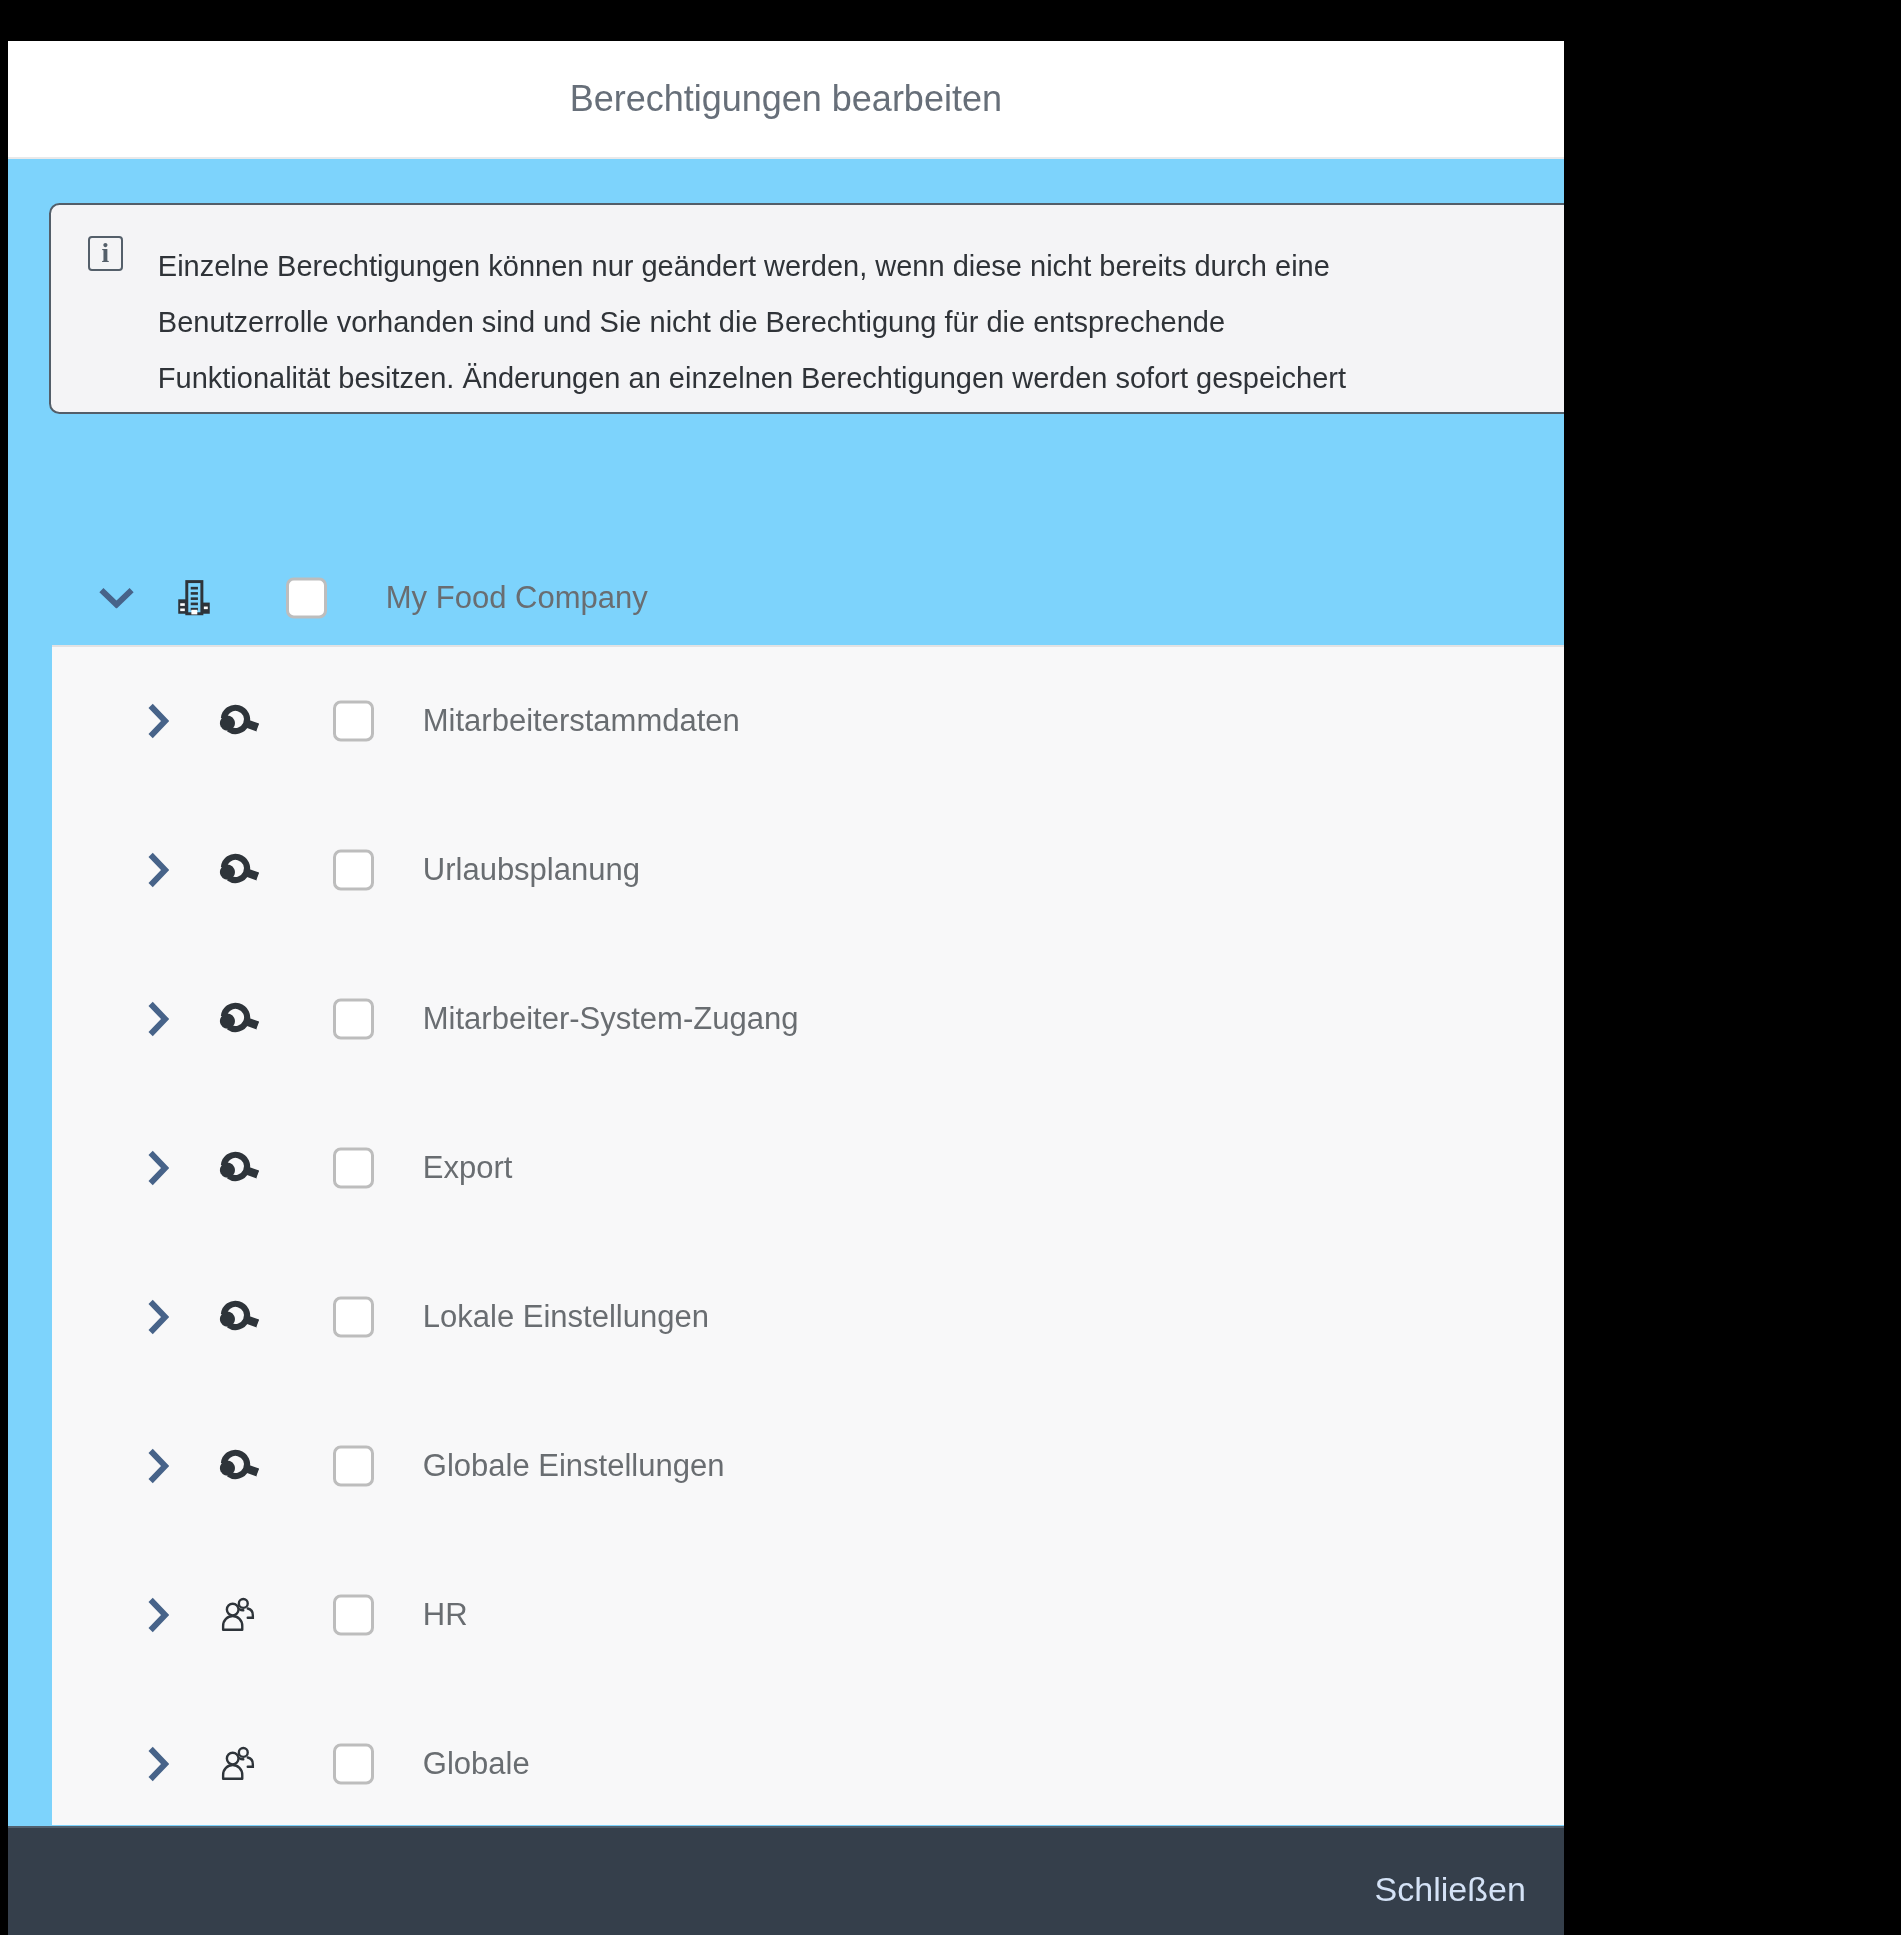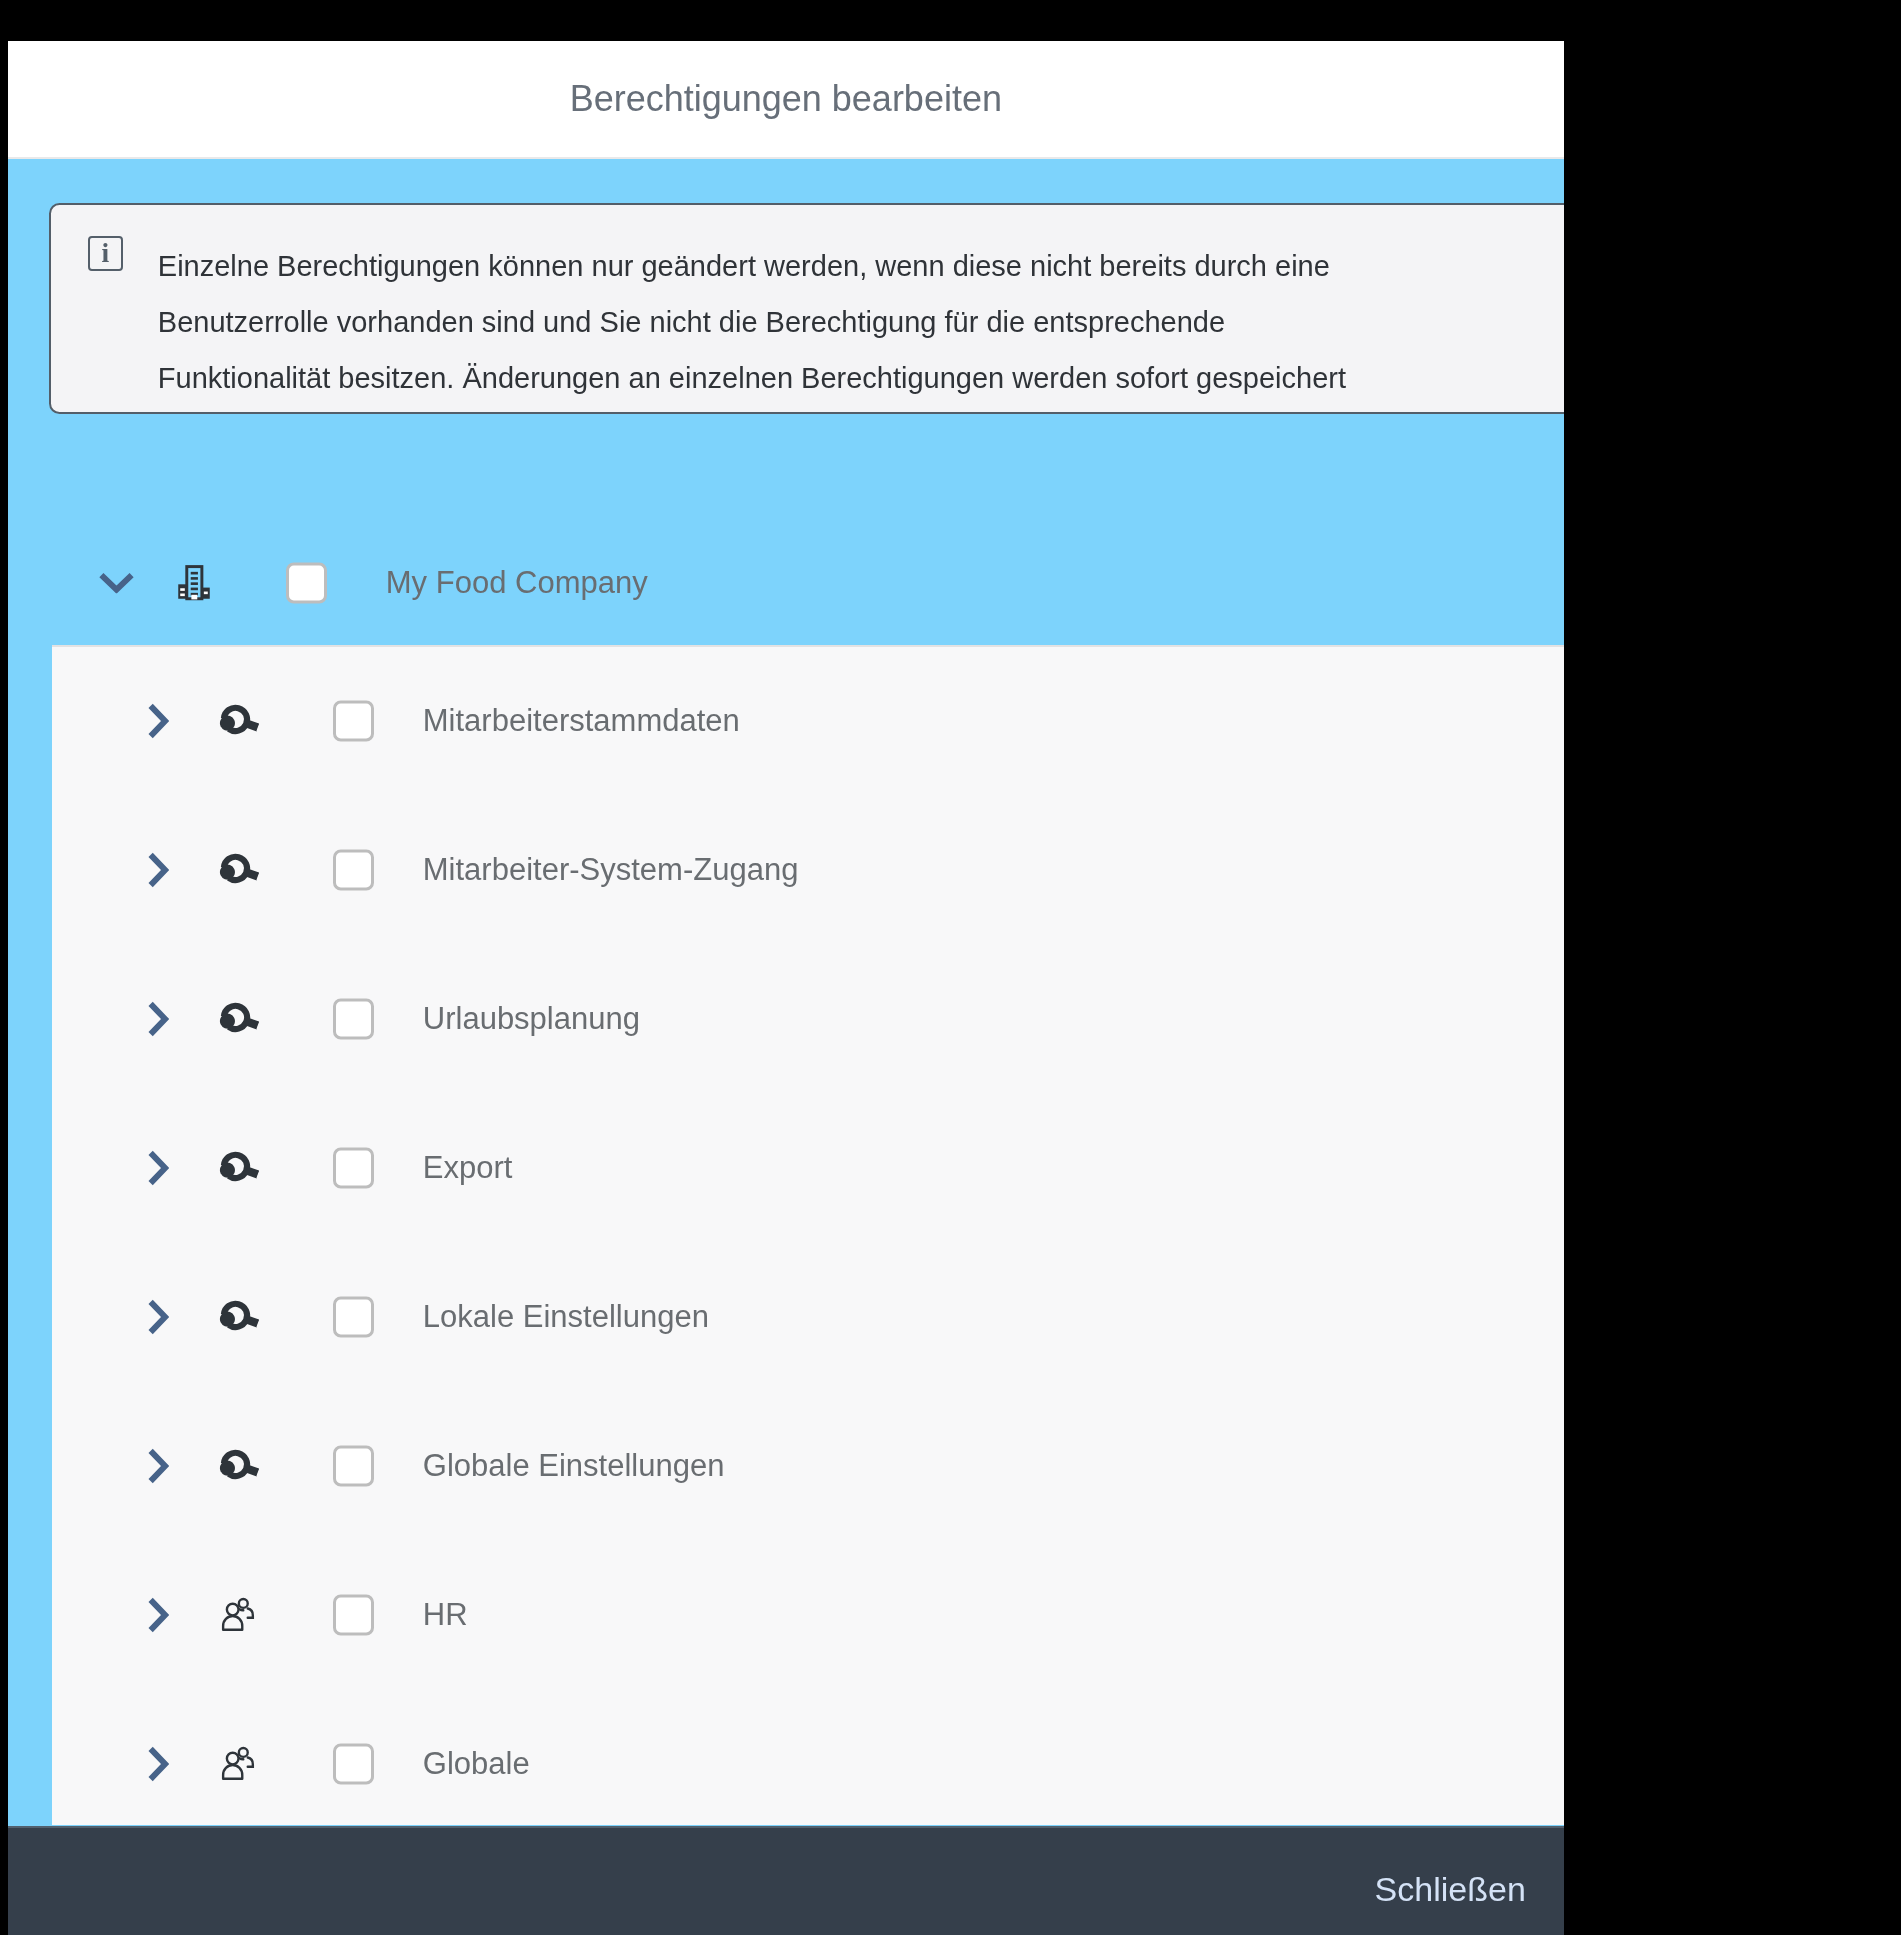--- a/index.html
+++ b/index.html
@@ -28,21 +28,21 @@
     position:absolute;left:37px;top:31px;width:35px;height:35px;box-sizing:border-box;
     border:2.6px solid #545f6a;border-radius:3.9px;
     display:flex;align-items:center;justify-content:center;
     font-family:"Liberation Serif", serif;font-weight:bold;font-size:27.5px;color:#545f6a;
   }
   .msg-text{position:absolute;left:107px;top:33px;width:1524px;}
   .msg-line{font-size:29px;line-height:56px;color:#2f3338;white-space:nowrap;}
   .msg-close{position:absolute;right:26px;top:31px;width:26px;height:26px;cursor:pointer;}
 
   
-  .root-row{position:absolute;left:0;top:503px;height:78px;width:100%;}
+  .root-row{position:absolute;left:0;top:518px;height:78px;width:100%;}
   .root-chevron{position:absolute;left:90px;top:50%;transform:translateY(-50%);width:37px;height:21px;}
   .root-icon{position:absolute;left:165px;top:50%;transform:translateY(-50%);width:42px;height:42px;}
   .checkbox{
     box-sizing:border-box;width:41px;height:41px;background:#fff;
     border:3.3px solid #bdbdbd;border-radius:7.8px;cursor:pointer;
   }
   .root-checkbox{position:absolute;left:278px;top:50%;transform:translateY(-50%);}
   .root-label{
     position:absolute;left:378px;top:50%;transform:translateY(-50%);
     font-size:31px;color:#696d71;white-space:nowrap;
@@ -161,41 +161,41 @@
         <g transform="rotate(-25 30 30)">
           <circle cx="14" cy="26" r="11" fill="#2e343a"></circle>
           <path d="M12.3,17.5 A17,17 0 1 1 12.3,34.5" stroke="#2e343a" stroke-width="9" fill="none"></path>
           <path d="M39,38 L52,51" stroke="#2e343a" stroke-width="12"></path>
           <polygon points="47,55 55,47 56,56" fill="#f8f8f9"></polygon>
         </g>
       </svg>
     </span>
 
     <span class="checkbox t-checkbox"></span>
+    <span class="t-label">Urlaubsplanung</span>
+  </div>
+      <div class="tree-row">
+    <span class="t-chevron">
+      <svg viewBox="0 0 32 56" width="21" height="37">
+        <path d="M4,5 L26,28 L4,51" stroke="#476389" stroke-width="9" fill="none"></path>
+      </svg>
+    </span>
+    <span class="t-icon">
+      <svg viewBox="0 0 60 60" width="41" height="41">
+        <g transform="rotate(-25 30 30)">
+          <circle cx="14" cy="26" r="11" fill="#2e343a"></circle>
+          <path d="M12.3,17.5 A17,17 0 1 1 12.3,34.5" stroke="#2e343a" stroke-width="9" fill="none"></path>
+          <path d="M39,38 L52,51" stroke="#2e343a" stroke-width="12"></path>
+          <polygon points="47,55 55,47 56,56" fill="#f8f8f9"></polygon>
+        </g>
+      </svg>
+    </span>
+
+    <span class="checkbox t-checkbox"></span>
     <span class="t-label">Mitarbeiter-System-Zugang</span>
-  </div>
-      <div class="tree-row">
-    <span class="t-chevron">
-      <svg viewBox="0 0 32 56" width="21" height="37">
-        <path d="M4,5 L26,28 L4,51" stroke="#476389" stroke-width="9" fill="none"></path>
-      </svg>
-    </span>
-    <span class="t-icon">
-      <svg viewBox="0 0 60 60" width="41" height="41">
-        <g transform="rotate(-25 30 30)">
-          <circle cx="14" cy="26" r="11" fill="#2e343a"></circle>
-          <path d="M12.3,17.5 A17,17 0 1 1 12.3,34.5" stroke="#2e343a" stroke-width="9" fill="none"></path>
-          <path d="M39,38 L52,51" stroke="#2e343a" stroke-width="12"></path>
-          <polygon points="47,55 55,47 56,56" fill="#f8f8f9"></polygon>
-        </g>
-      </svg>
-    </span>
-
-    <span class="checkbox t-checkbox"></span>
-    <span class="t-label">Urlaubsplanung</span>
   </div>
       <div class="tree-row">
     <span class="t-chevron">
       <svg viewBox="0 0 32 56" width="21" height="37">
         <path d="M4,5 L26,28 L4,51" stroke="#476389" stroke-width="9" fill="none"></path>
       </svg>
     </span>
     <span class="t-icon">
       <svg viewBox="0 0 60 60" width="41" height="41">
         <g transform="rotate(-25 30 30)">

